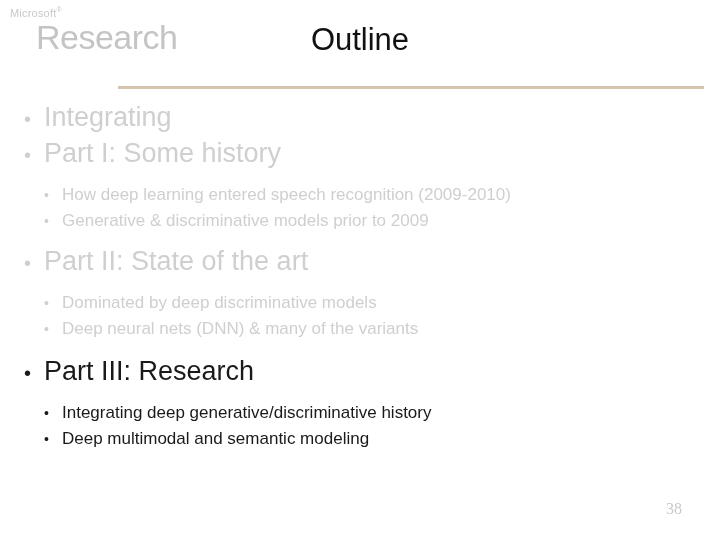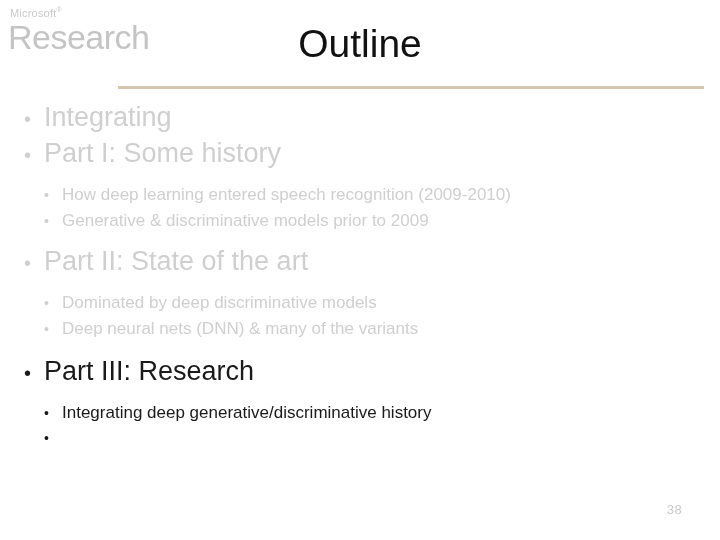--- a/index.html
+++ b/index.html
@@ -40,30 +40,31 @@
     font-size: 7px;
     vertical-align: super;
   }
   .logo-main {
     font-family: "Liberation Sans", sans-serif;
     font-size: 34px;
     color: #c4c4c4;
     line-height: 36px;
     letter-spacing: -0.5px;
     font-weight: 400;
+    margin-left: 28px;
   }
 
   
   .title {
     position: absolute;
     left: 0;
     top: 22px;
     width: 720px;
     text-align: center;
-    font-size: 39px;
+    font-size: 31px;
     color: #111111;
     font-family: "Liberation Sans", sans-serif;
     font-weight: 400;
   }
 
   
   .divider {
     position: absolute;
     left: 118px;
     top: 86px;
@@ -124,23 +125,23 @@
 
   .gap-a { height: 10px; }
   .gap-b { height: 10px; }
   .gap-c { height: 12px; }
 
   
   .page-num {
     position: absolute;
     right: 38px;
     bottom: 22px;
-    font-size: 13px;
+    font-size: 16px;
     color: #c9c9c9;
-    font-family: Liberation Mono, monospace;
+    font-family: Liberation Serif, serif;
   }
 </style>
 </head>
 <body>
 
 <div class="slide">
 
   <div class="logo">
     <div class="logo-top"><span>Microsoft</span><sup>®</sup></div>
     <div class="logo-main">Research</div>
@@ -203,20 +204,21 @@
 
       <div class="gap-b"></div>
 
       <li class="item l2 dark">
         <span class="bullet">•</span>
         <span class="txt">Integrating deep generative/discriminative history</span>
       </li>
 
       <li class="item l2 dark">
         <span class="bullet">•</span>
+        <span class="txt">Deep multimodal and semantic modeling</span>
       </li>
 
     </ul>
   </div>
 
   <div class="page-num">38</div>
 
 </div>
 
 </body></html>

